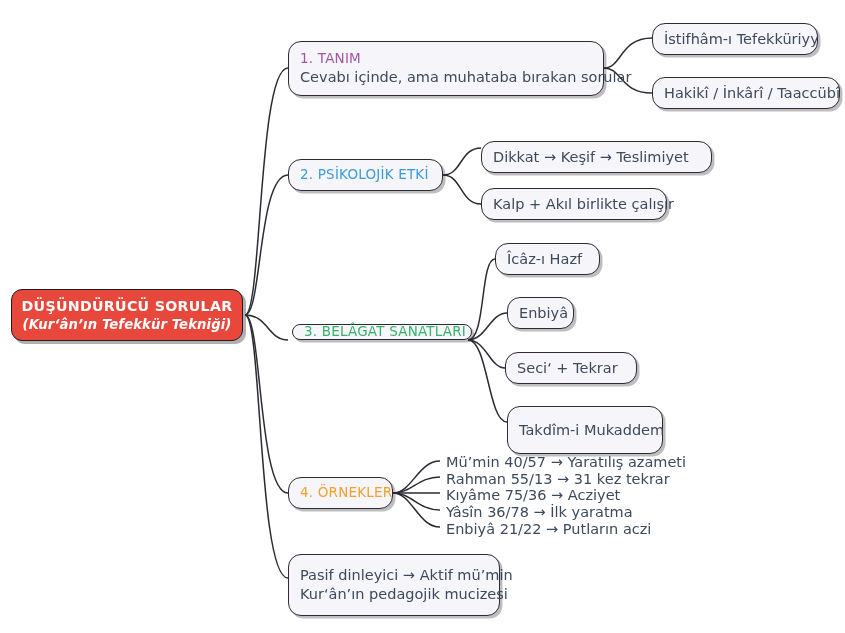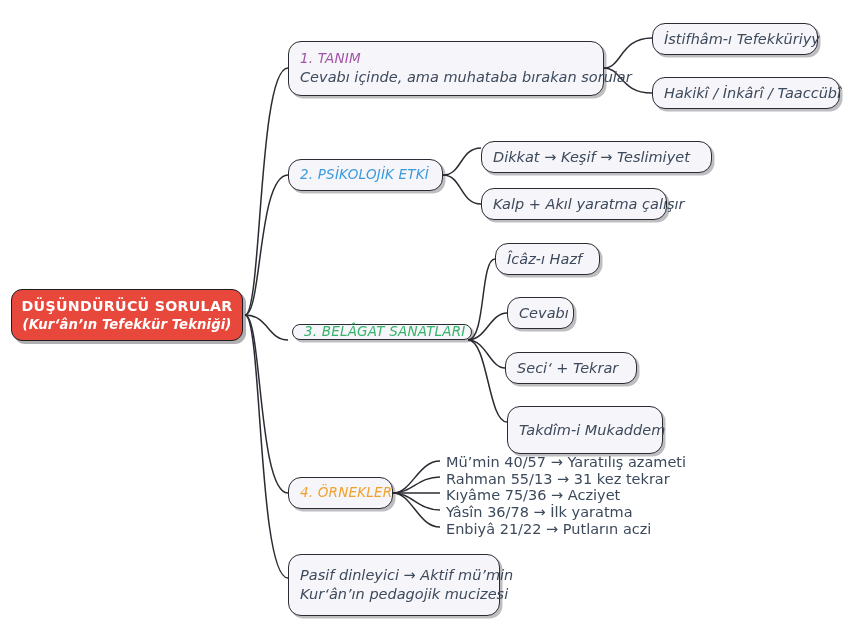--- a/index.html
+++ b/index.html
@@ -30,21 +30,20 @@
     border: 1.6px solid #2b2b33;
     border-radius: 13px;
     box-shadow: 2.5px 2.5px 0 rgba(40,40,50,0.30);
     color: #3d4a5c;
     display: flex;
     flex-direction: column;
     justify-content: center;
     padding: 4px 11px;
     line-height: 1.30;
     white-space: nowrap;
-    font-style: italic;
   }
   .node .hdr {
     font-size: 13.5px;
     letter-spacing: 0.2px;
   }
   .node .ln {
     font-size: 14.5px;
     color: #3d4a5c;
   }
   .leaf {
@@ -145,33 +144,33 @@
 
   <div class="node leaf" style="left:288px; top:159px; width:155px; height:32px;">
     <span class="hdr c-blue">2. PSİKOLOJİK ETKİ</span>
   </div>
 
   <div class="node leaf" style="left:481px; top:141px; width:231px; height:32px;">
     <span>Dikkat → Keşif → Teslimiyet</span>
   </div>
 
   <div class="node leaf" style="left:481px; top:188px; width:186px; height:32px;">
-    <span>Kalp + Akıl yaratma çalışır</span>
+    <span>Kalp + Akıl birlikte çalışır</span>
   </div>
 
   <div class="node leaf" style="left:292px; top:324px; width:180px; height:16px;border-radius:9px;">
     <span class="hdr c-green">3. BELÂGAT SANATLARI</span>
   </div>
 
   <div class="node leaf" style="left:495px; top:243px; width:105px; height:32px;">
     <span>Îcâz-ı Hazf</span>
   </div>
 
   <div class="node leaf" style="left:507px; top:297px; width:67px; height:32px;">
-    <span>Cevabı</span>
+    <span>Enbiyâ</span>
   </div>
 
   <div class="node leaf" style="left:505px; top:352px; width:132px; height:32px;">
     <span>Seci‘ + Tekrar</span>
   </div>
 
   <div class="node leaf" style="left:507px; top:406px; width:156px; height:48px;">
     <span>Takdîm-i Mukaddem</span>
   </div>
 

